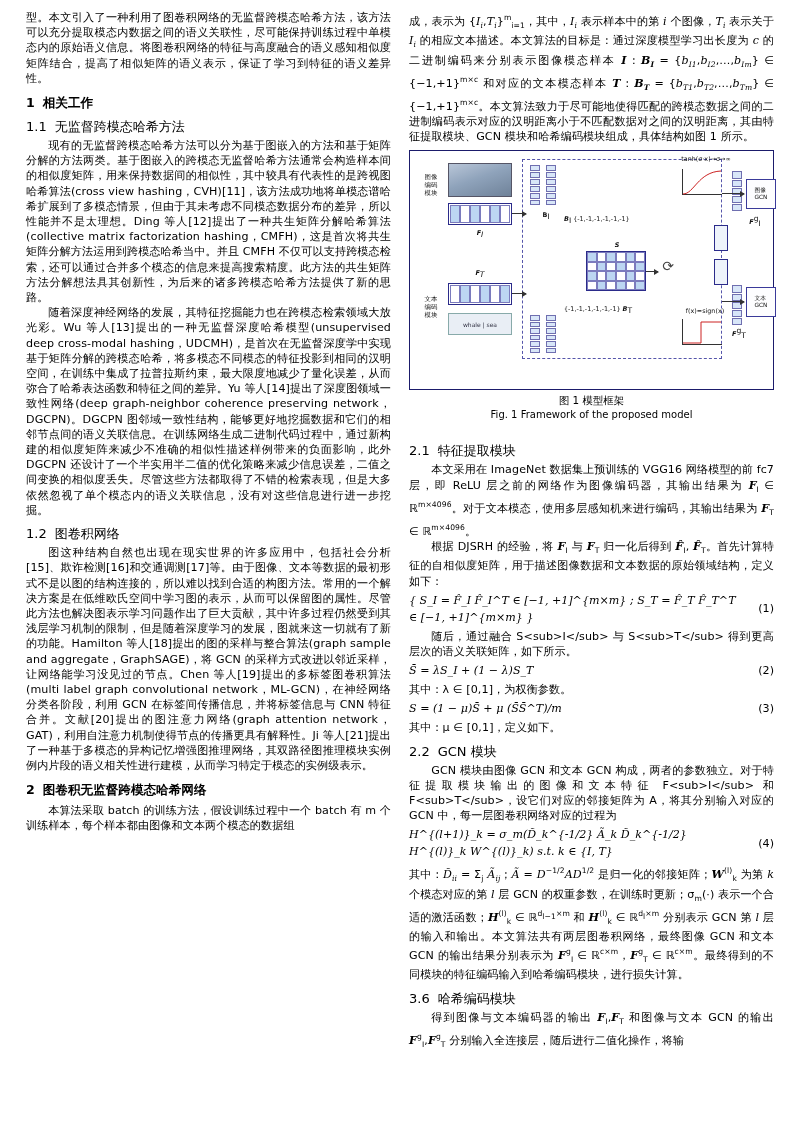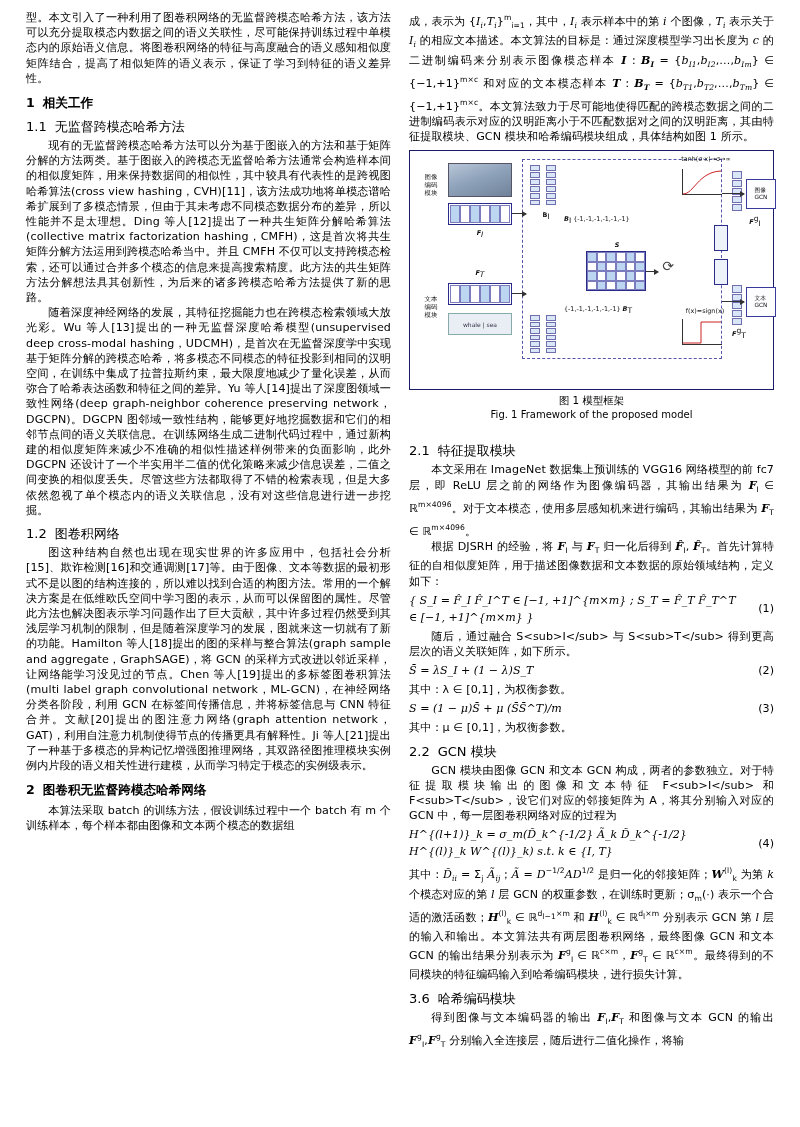--- a/index.html
+++ b/index.html
@@ -280,21 +280,21 @@
         <span class="tag">(2)</span>
       </div>
 
       <p>其中：λ ∈ [0,1]，为权衡参数。</p>
 
       <div class="eq">
         <span class="body">S = (1 − μ)S̄ + μ (S̄S̄^T)/m</span>
         <span class="tag">(3)</span>
       </div>
 
-      <p>其中：μ ∈ [0,1]，为权衡参数。</p>
+      <p>其中：μ ∈ [0,1]，定义如下。</p>
 
       <div class="h2">
         <span class="num">2.2</span><span>GCN 模块</span>
       </div>
       <p class="indent">GCN 模块由图像 GCN 和文本 GCN 构成，两者的参数独立。对于特征提取模块输出的图像和文本特征 F&lt;sub&gt;I&lt;/sub&gt; 和 F&lt;sub&gt;T&lt;/sub&gt;，设它们对应的邻接矩阵为 A，将其分别输入对应的 GCN 中，每一层图卷积网络对应的过程为</p>
 
       <div class="eq">
         <span class="body">H^{(l+1)}_k = σ_m(D̃_k^{-1/2} Ã_k D̃_k^{-1/2} H^{(l)}_k W^{(l)}_k)        s.t. k ∈ {I, T}</span>
         <span class="tag">(4)</span>
       </div>

